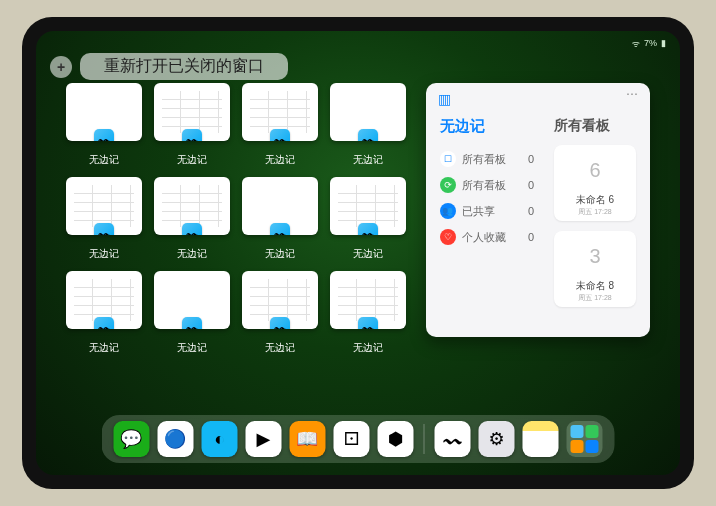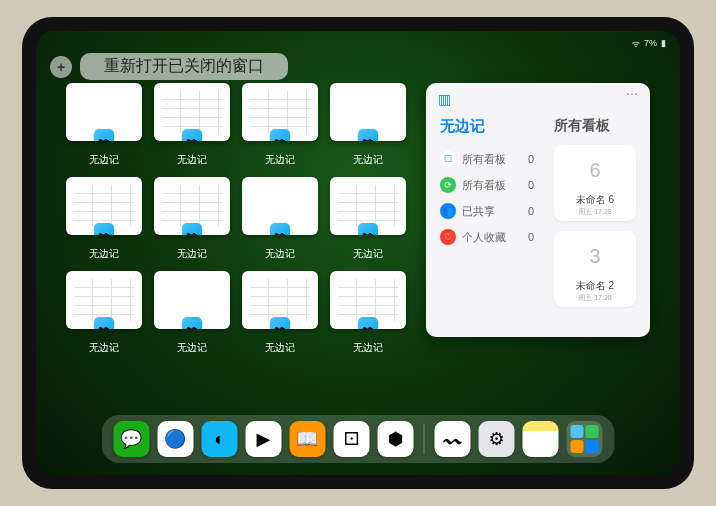--- a/index.html
+++ b/index.html
@@ -363,21 +363,21 @@
         <div class="panel-right">
           <div class="panel-right-title">所有看板</div>
           <div id="boards">
               <div class="board-card">
                 <div class="board-preview">6</div>
                 <div class="board-name">未命名 6</div>
                 <div class="board-date">周五 17:28</div>
               </div>
               <div class="board-card">
                 <div class="board-preview">3</div>
-                <div class="board-name">未命名 2</div>
+                <div class="board-name">未命名 8</div>
                 <div class="board-date">周五 17:28</div>
               </div>
             </div>
         </div>
       </div>
 
     </div>
 
     <div class="dock" id="dock">
         <div class="dock-icon" style="background: rgb(26, 173, 25);">💬</div>

